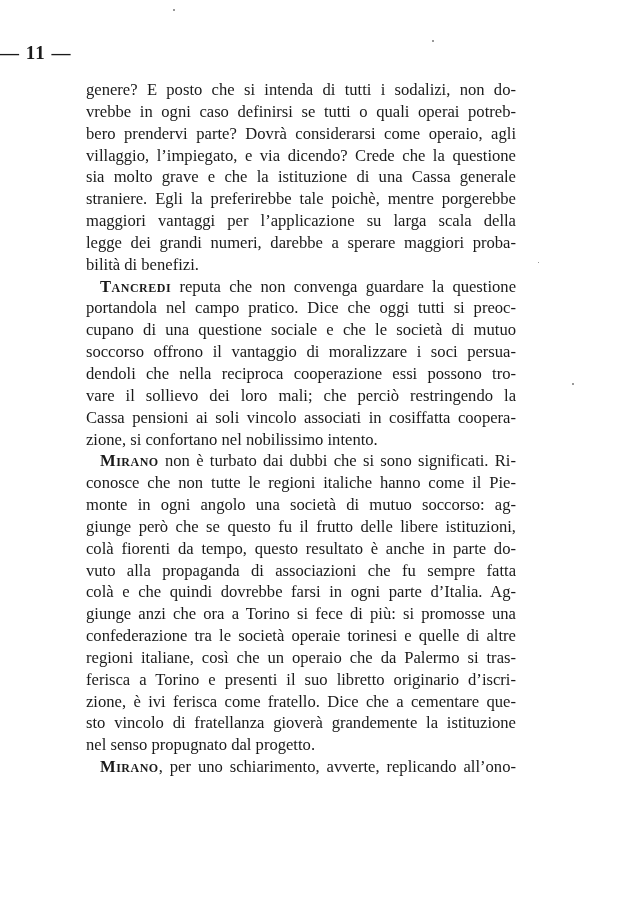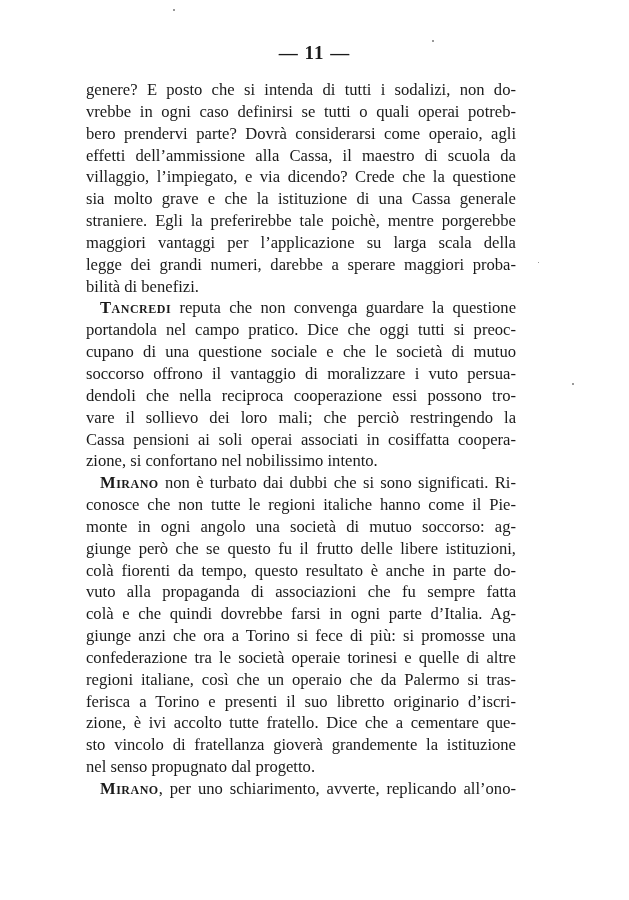--- a/index.html
+++ b/index.html
@@ -13,21 +13,21 @@
       position: relative;
       overflow: hidden;
       font-family: "Liberation Serif", "DejaVu Serif", serif;
       color: #1a1a1a;
     }
     .page-number {
       position: absolute;
       top: 42px;
       left: 0;
       width: 629px;
-      text-align: center;
+      text-align: left;
       font-size: 19px;
       font-weight: bold;
       letter-spacing: 1px;
     }
     .text-block {
       position: absolute;
       top: 79px;
       left: 86px;
       width: 430px;
       font-size: 16.6px;
@@ -68,53 +68,52 @@
 <div class="speck" style="left:538px;top:262px;width:1px;height:1px;"></div>
 
 <div class="page-number">— 11 —</div>
 
 <div class="text-block">
 
   <div>
     <span class="line">genere? E posto che si intenda di tutti i sodalizi, non do-</span>
     <span class="line">vrebbe in ogni caso definirsi se tutti o quali operai potreb-</span>
     <span class="line">bero prendervi parte? Dovrà considerarsi come operaio, agli</span>
-    <span class="line">effetti dell’ammissione alla Cassa, il maestro di scuola da</span>
     <span class="line">villaggio, l’impiegato, e via dicendo? Crede che la questione</span>
     <span class="line">sia molto grave e che la istituzione di una Cassa generale</span>
     <span class="line">straniere. Egli la preferirebbe tale poichè, mentre porgerebbe</span>
     <span class="line">maggiori vantaggi per l’applicazione su larga scala della</span>
     <span class="line">legge dei grandi numeri, darebbe a sperare maggiori proba-</span>
     <span class="line last">bilità di benefizi.</span>
   </div>
 
   <div>
     <span class="line indent"><span class="smallcaps">Tancredi</span><span> reputa che non convenga guardare la questione</span></span>
     <span class="line">portandola nel campo pratico. Dice che oggi tutti si preoc-</span>
     <span class="line">cupano di una questione sociale e che le società di mutuo</span>
-    <span class="line">soccorso offrono il vantaggio di moralizzare i vuto persua-</span>
+    <span class="line">soccorso offrono il vantaggio di moralizzare i soci persua-</span>
     <span class="line">dendoli che nella reciproca cooperazione essi possono tro-</span>
     <span class="line">vare il sollievo dei loro mali; che perciò restringendo la</span>
-    <span class="line">Cassa pensioni ai soli operai associati in cosiffatta coopera-</span>
+    <span class="line">Cassa pensioni ai soli vincolo associati in cosiffatta coopera-</span>
     <span class="line last">zione, si confortano nel nobilissimo intento.</span>
   </div>
 
   <div>
     <span class="line indent"><span class="smallcaps">Mirano</span><span> non è turbato dai dubbi che si sono significati. Ri-</span></span>
     <span class="line">conosce che non tutte le regioni italiche hanno come il Pie-</span>
     <span class="line">monte in ogni angolo una società di mutuo soccorso: ag-</span>
     <span class="line">giunge però che se questo fu il frutto delle libere istituzioni,</span>
     <span class="line">colà fiorenti da tempo, questo resultato è anche in parte do-</span>
     <span class="line">vuto alla propaganda di associazioni che fu sempre fatta</span>
     <span class="line">colà e che quindi dovrebbe farsi in ogni parte d’Italia. Ag-</span>
     <span class="line">giunge anzi che ora a Torino si fece di più: si promosse una</span>
     <span class="line">confederazione tra le società operaie torinesi e quelle di altre</span>
     <span class="line">regioni italiane, così che un operaio che da Palermo si tras-</span>
     <span class="line">ferisca a Torino e presenti il suo libretto originario d’iscri-</span>
-    <span class="line">zione, è ivi accolto tutte fratello. Dice che a cementare que-</span>
+    <span class="line">zione, è ivi ferisca come fratello. Dice che a cementare que-</span>
     <span class="line">sto vincolo di fratellanza gioverà grandemente la istituzione</span>
     <span class="line last">nel senso propugnato dal progetto.</span>
   </div>
 
   <div>
     <span class="line indent"><span class="smallcaps">Mirano</span><span>, per uno schiarimento, avverte, replicando all’ono-</span></span>
   </div>
 
 </div>
 

